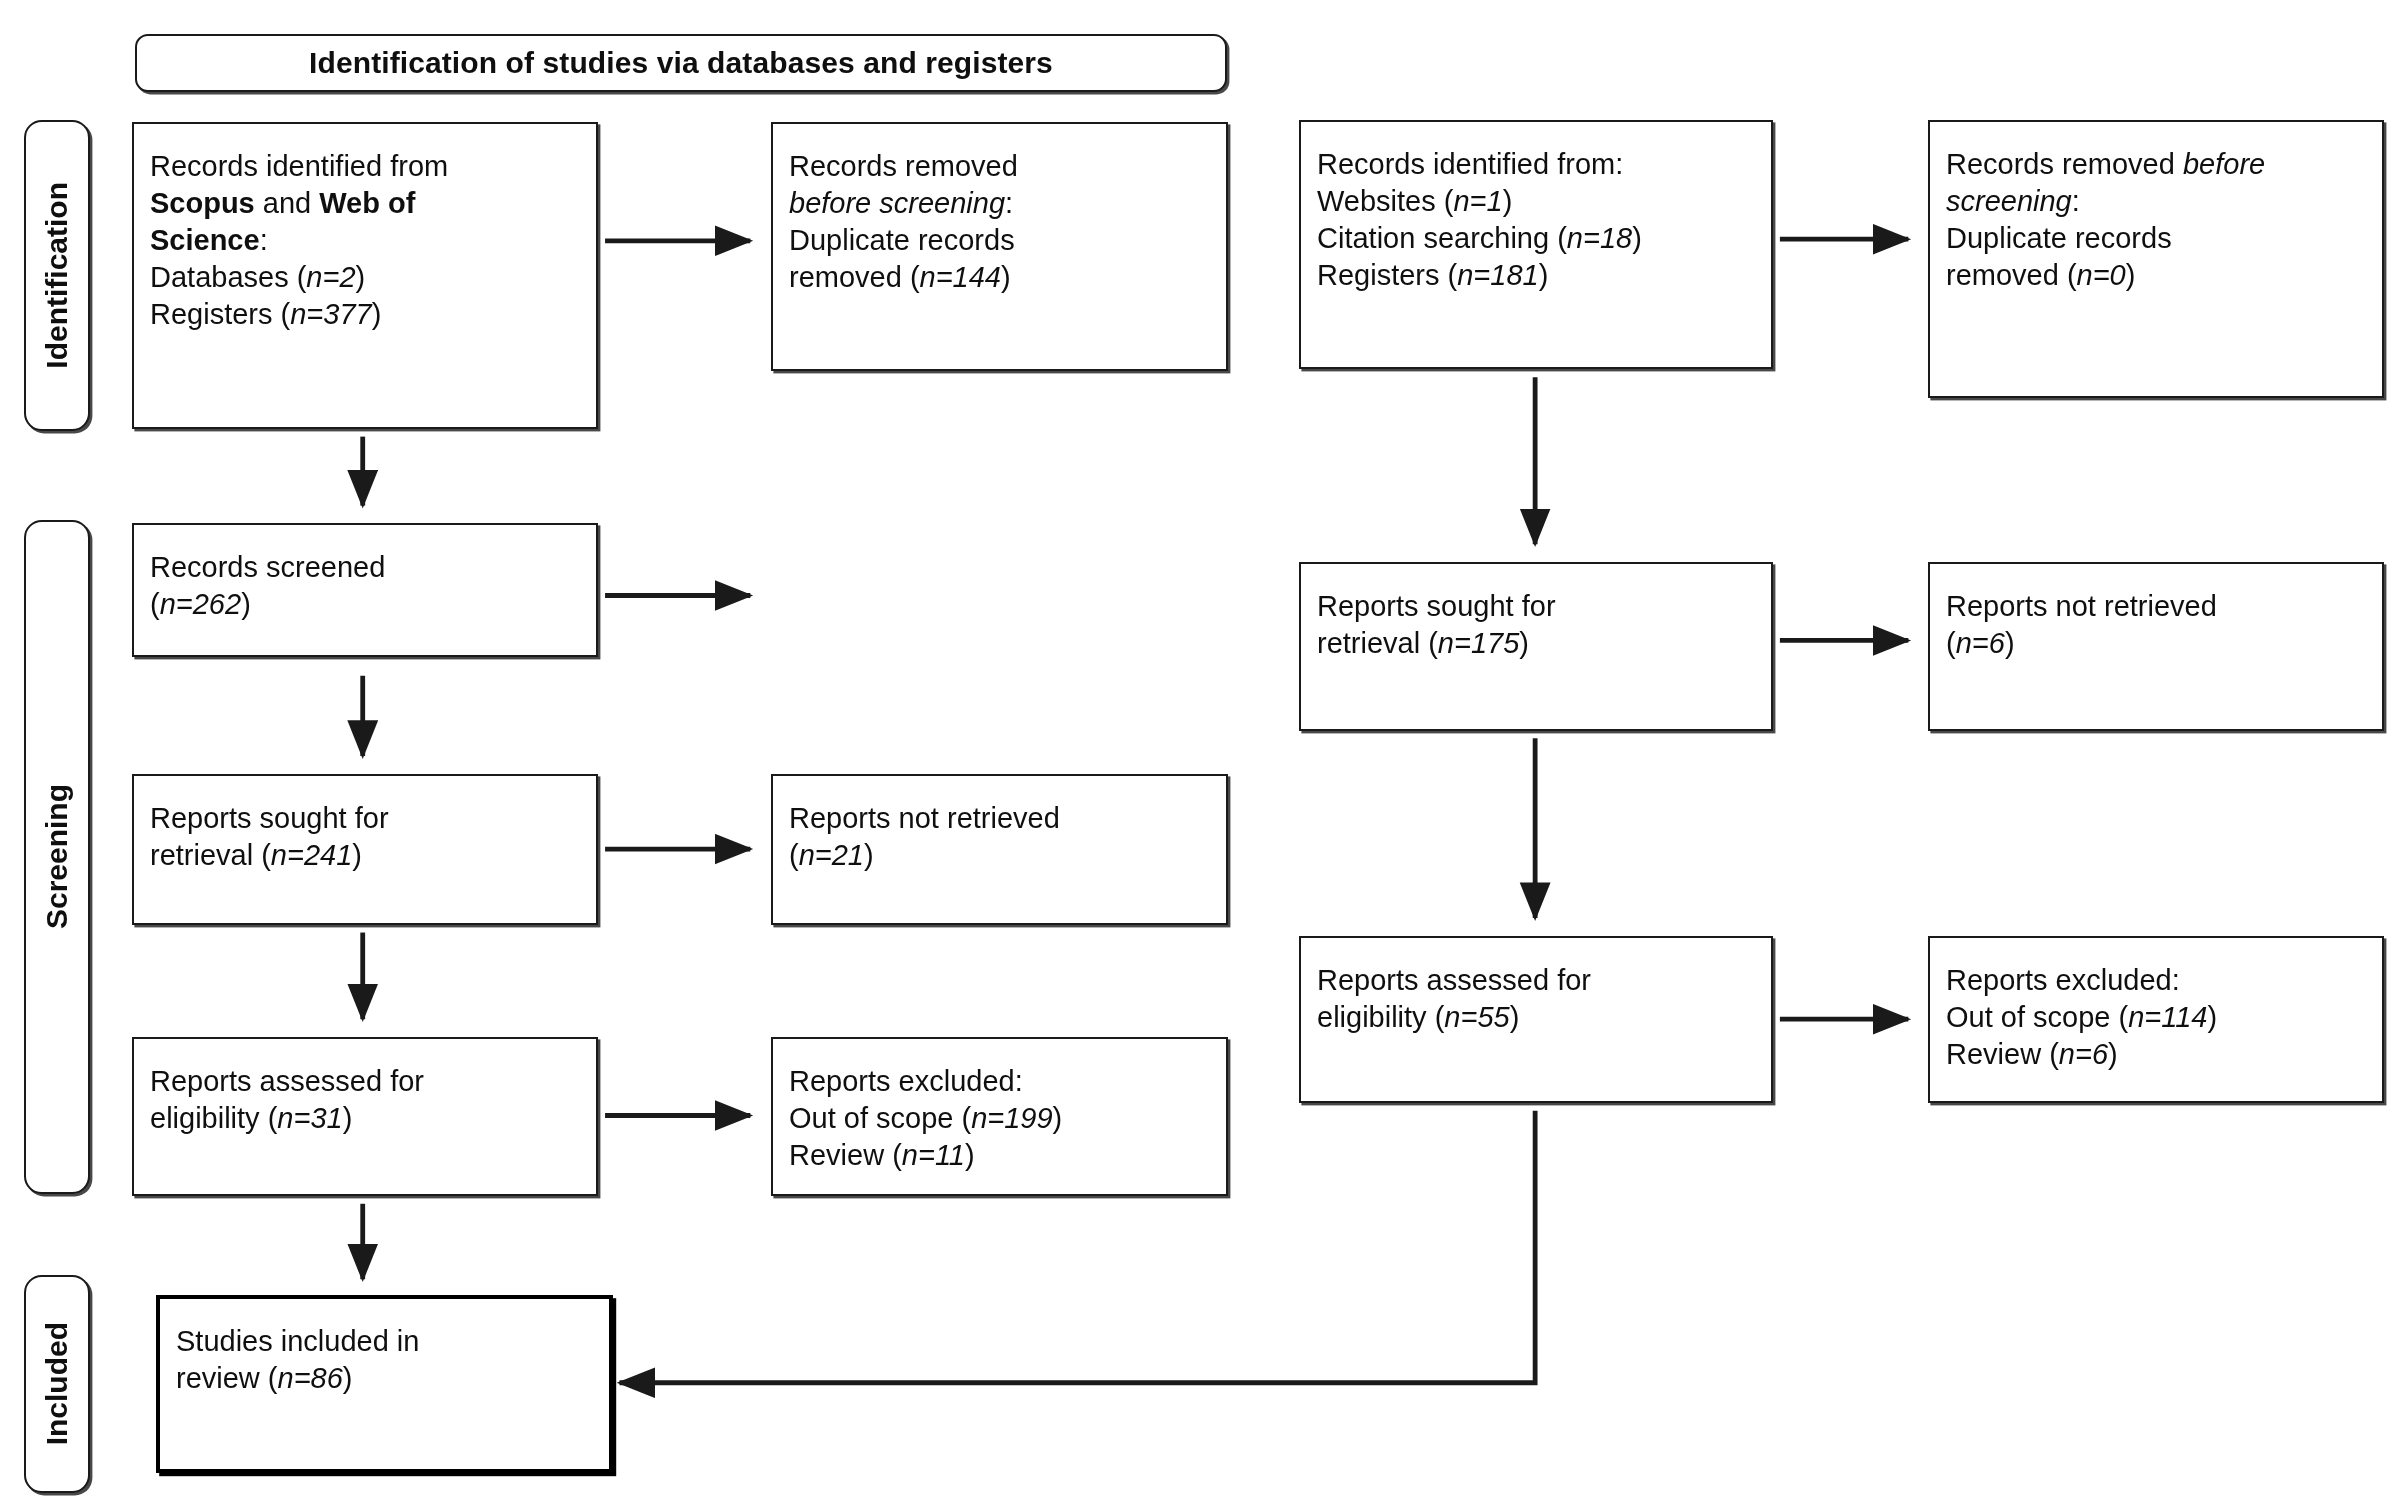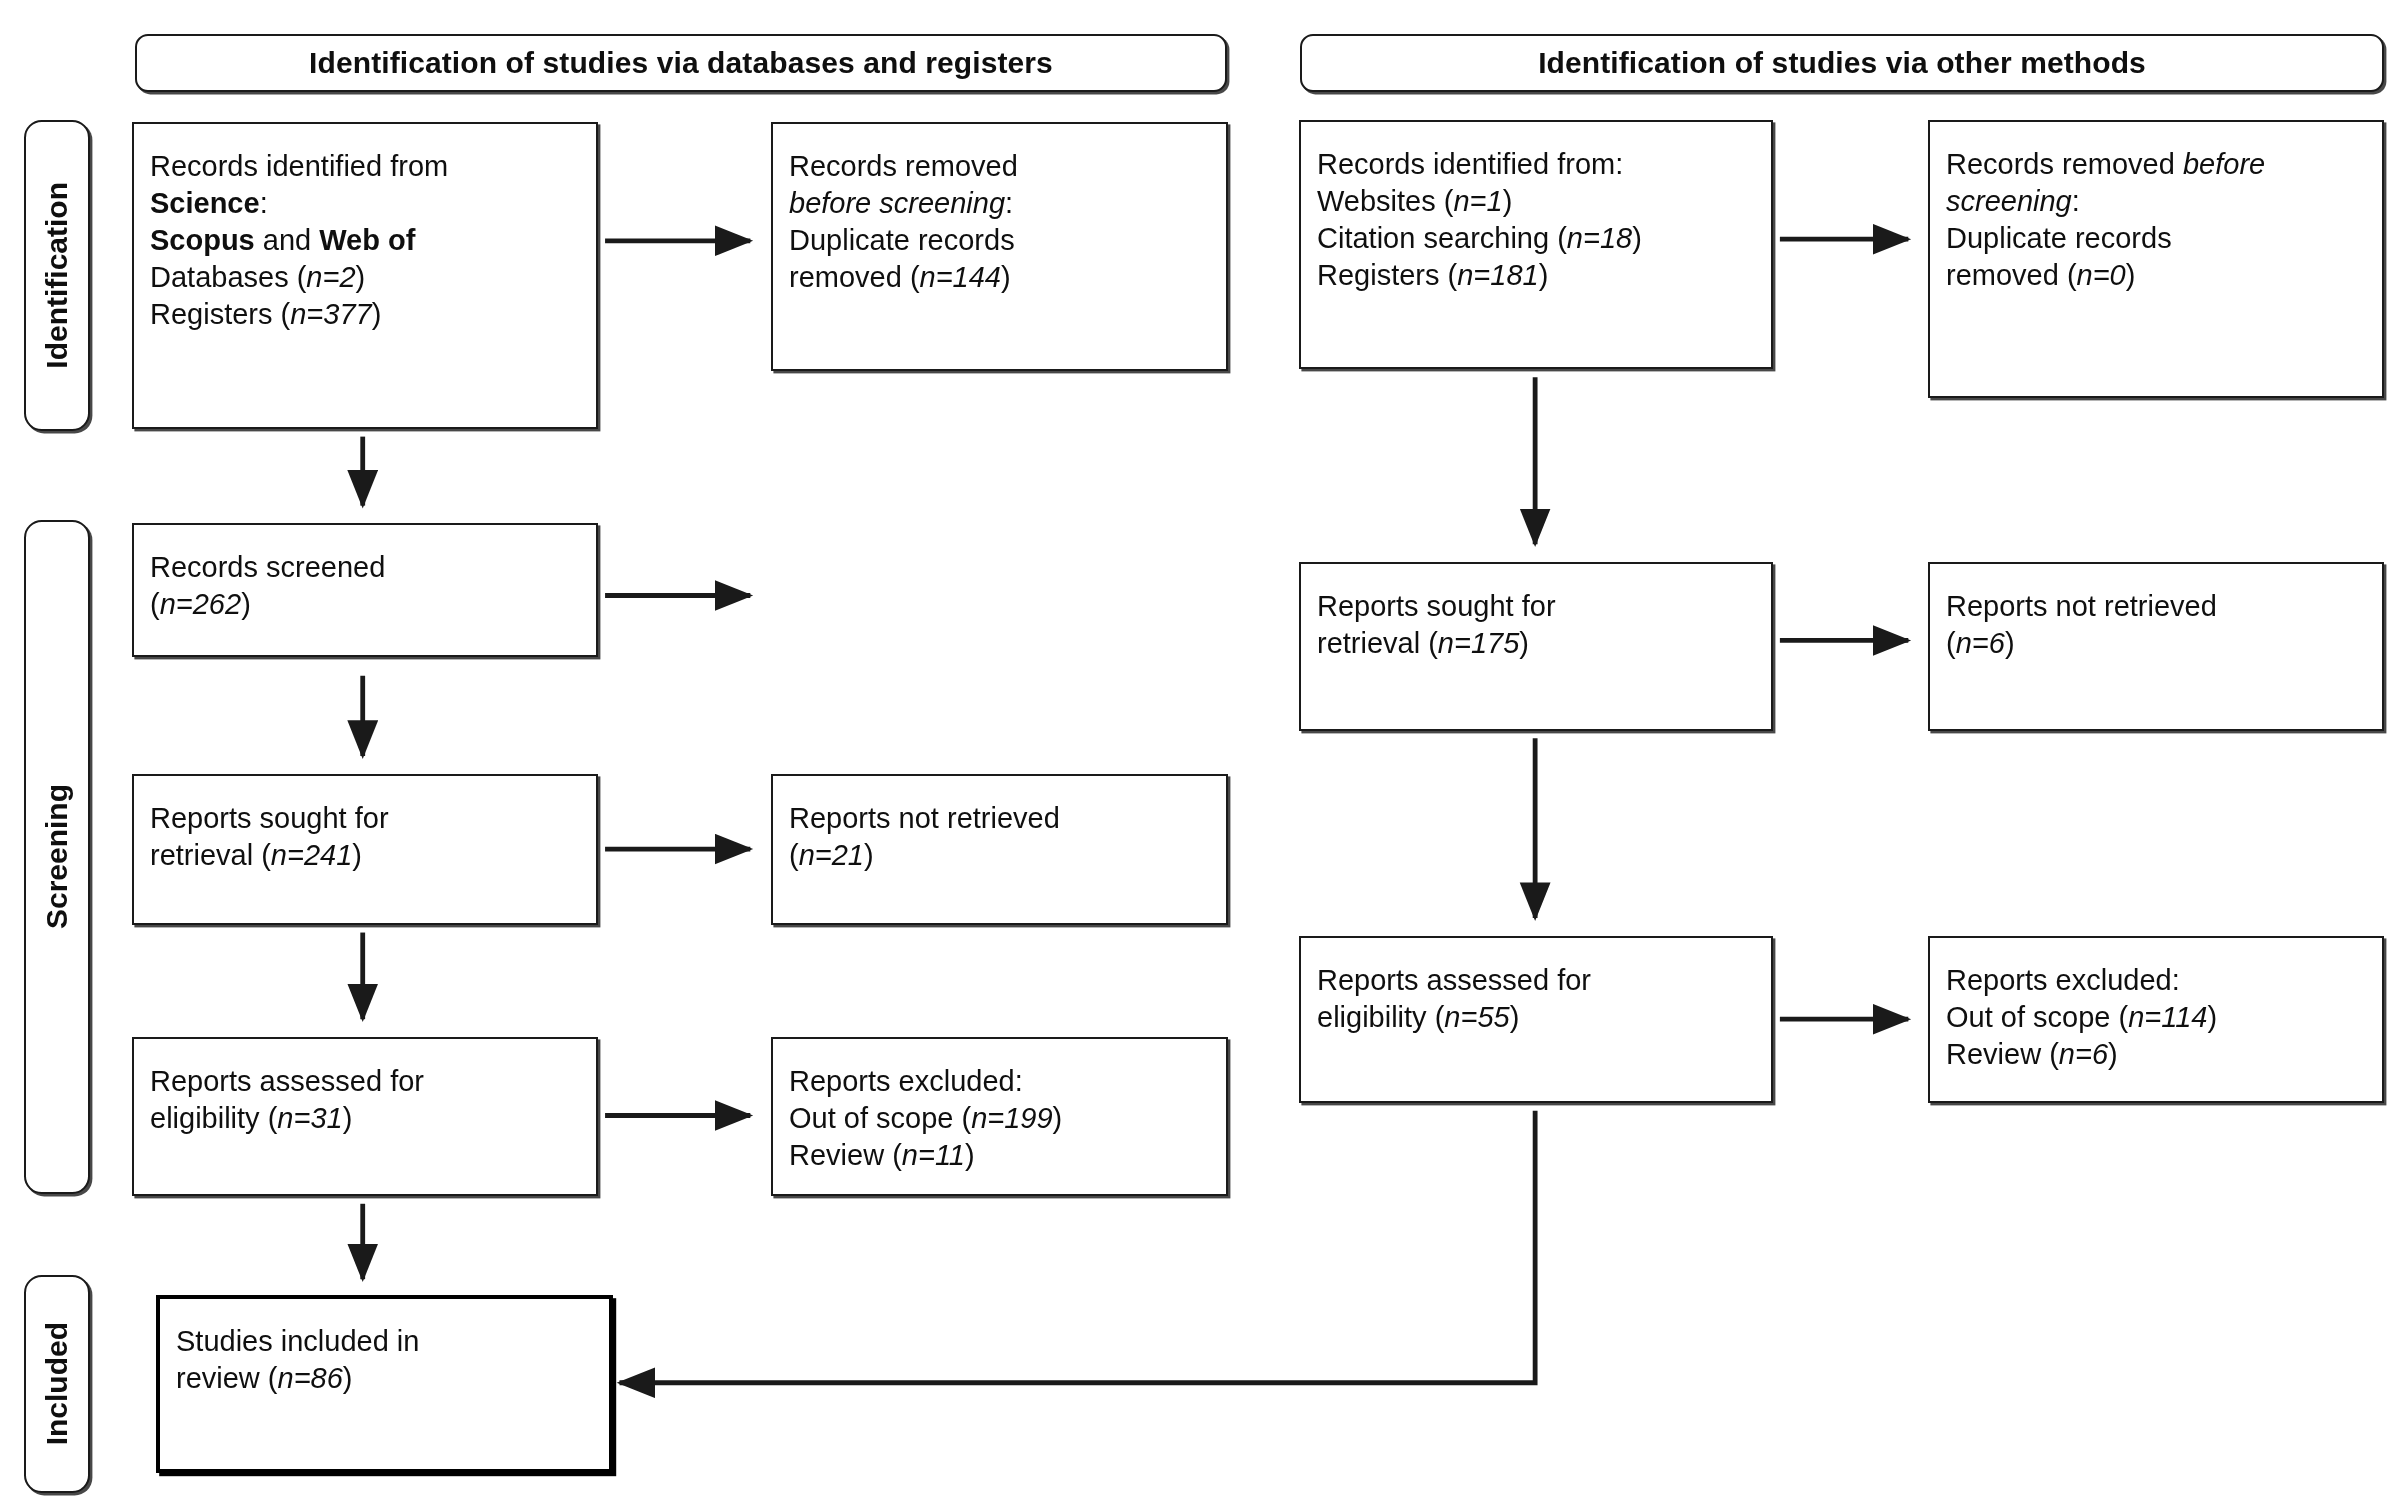--- a/index.html
+++ b/index.html
@@ -48,40 +48,37 @@
 </style>
 </head>
 <body>
 
 <div class="canvas">
 
   <div class="abs hdr" style="left:135px;top:34px;width:1092px;height:58px;">
     <span>Identification of studies via databases and registers</span>
   </div>
 
-  <div class="abs hdr" style="left:1300px;top:34px;width:1084px;height:58px;">
-    <span>Identification of studies via other methods</span>
-  </div>
 
   <div class="abs stage" style="left:24px;top:120px;width:66px;height:311px;">
     <span>Identification</span>
   </div>
 
   <div class="abs stage" style="left:24px;top:520px;width:66px;height:674px;">
     <span>Screening</span>
   </div>
 
   <div class="abs stage" style="left:24px;top:1275px;width:66px;height:218px;">
     <span>Included</span>
   </div>
 
   <div class="abs box" style="left:132px;top:122px;width:466px;height:307px;">
       <div class="ln">Records identified from</div>
+      <div class="ln"><b>Scopus</b><span> and </span><b>Web of</b></div>
       <div class="ln"><b>Science</b><span>:</span></div>
-      <div class="ln"><b>Scopus</b><span> and </span><b>Web of</b></div>
       <div class="ln"><span>Databases (</span><i>n=2</i><span>)</span></div>
       <div class="ln"><span>Registers (</span><i>n=377</i><span>)</span></div>
     </div>
 
   <div class="abs box" style="left:771px;top:122px;width:457px;height:249px;">
       <div class="ln">Records removed</div>
       <div class="ln"><i>before screening</i><span>:</span></div>
       <div class="ln">Duplicate records</div>
       <div class="ln"><span>removed (</span><i>n=144</i><span>)</span></div>
     </div>

